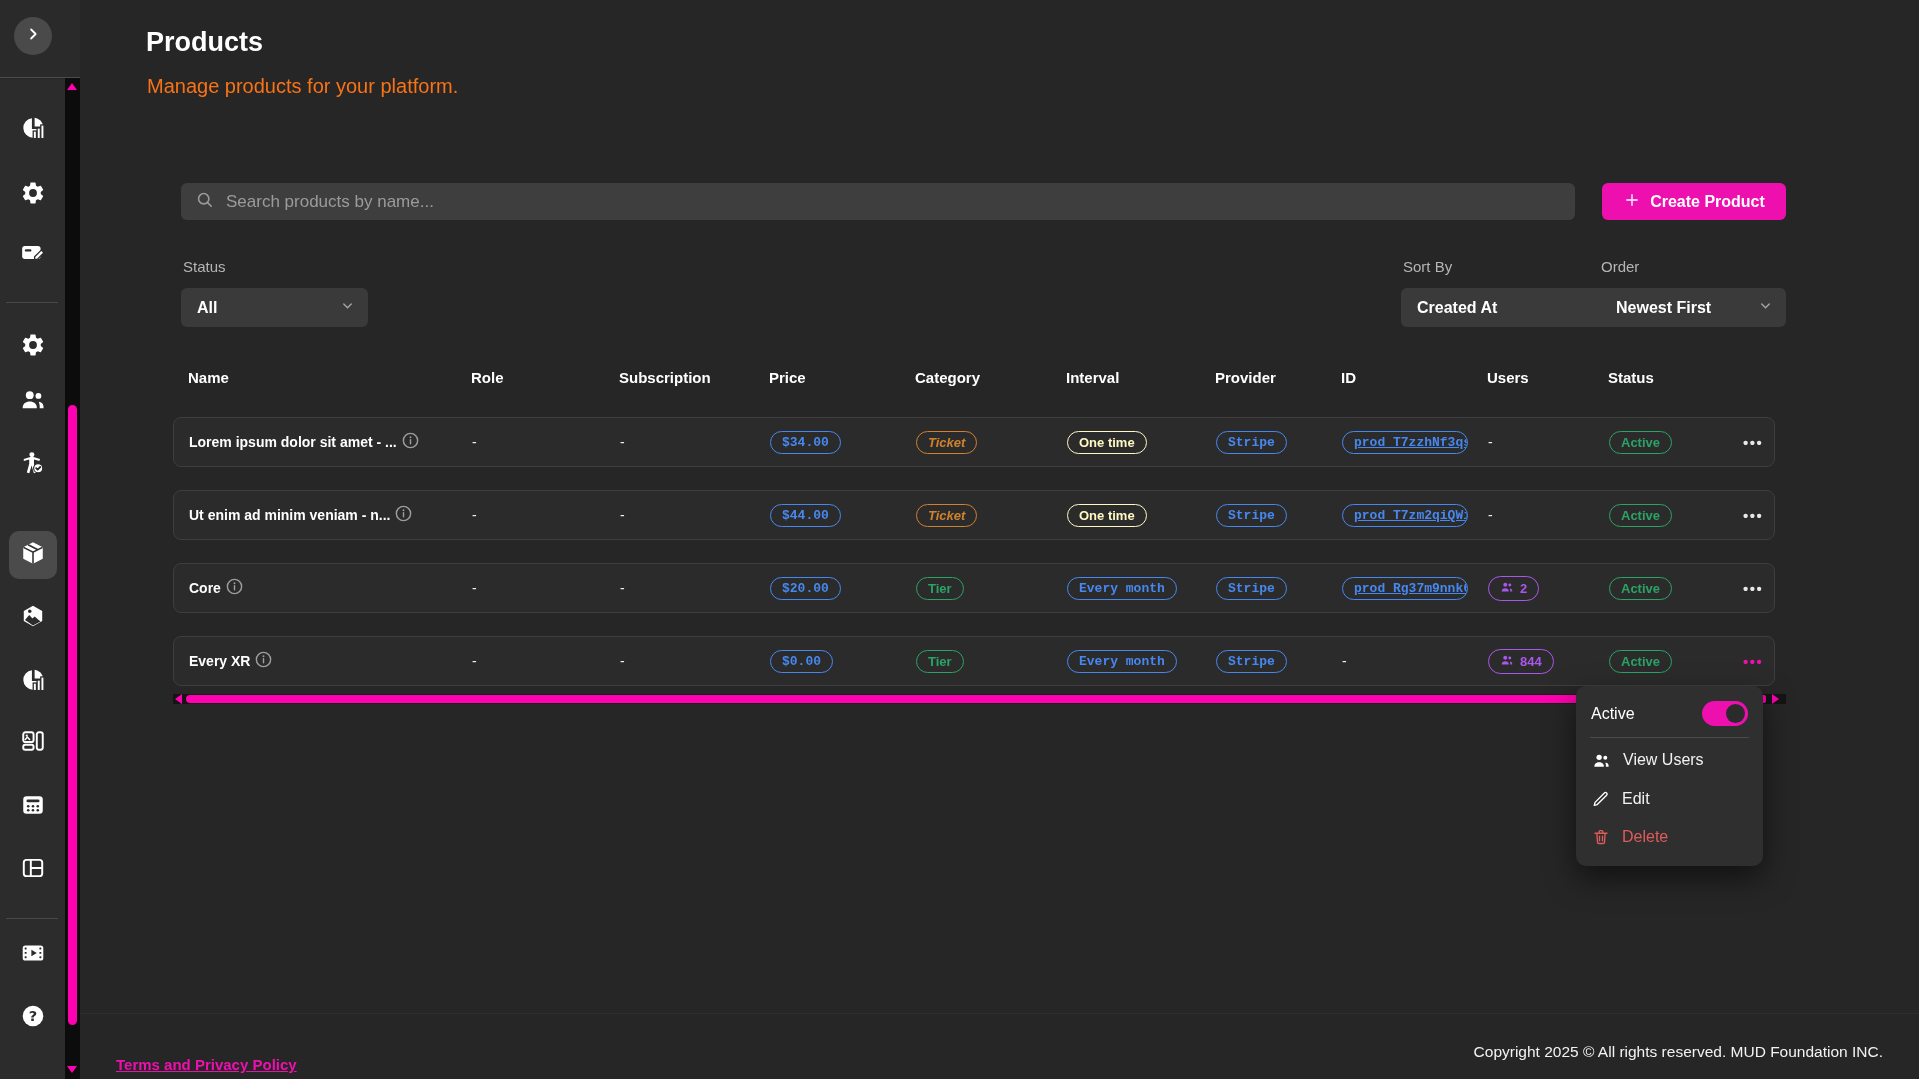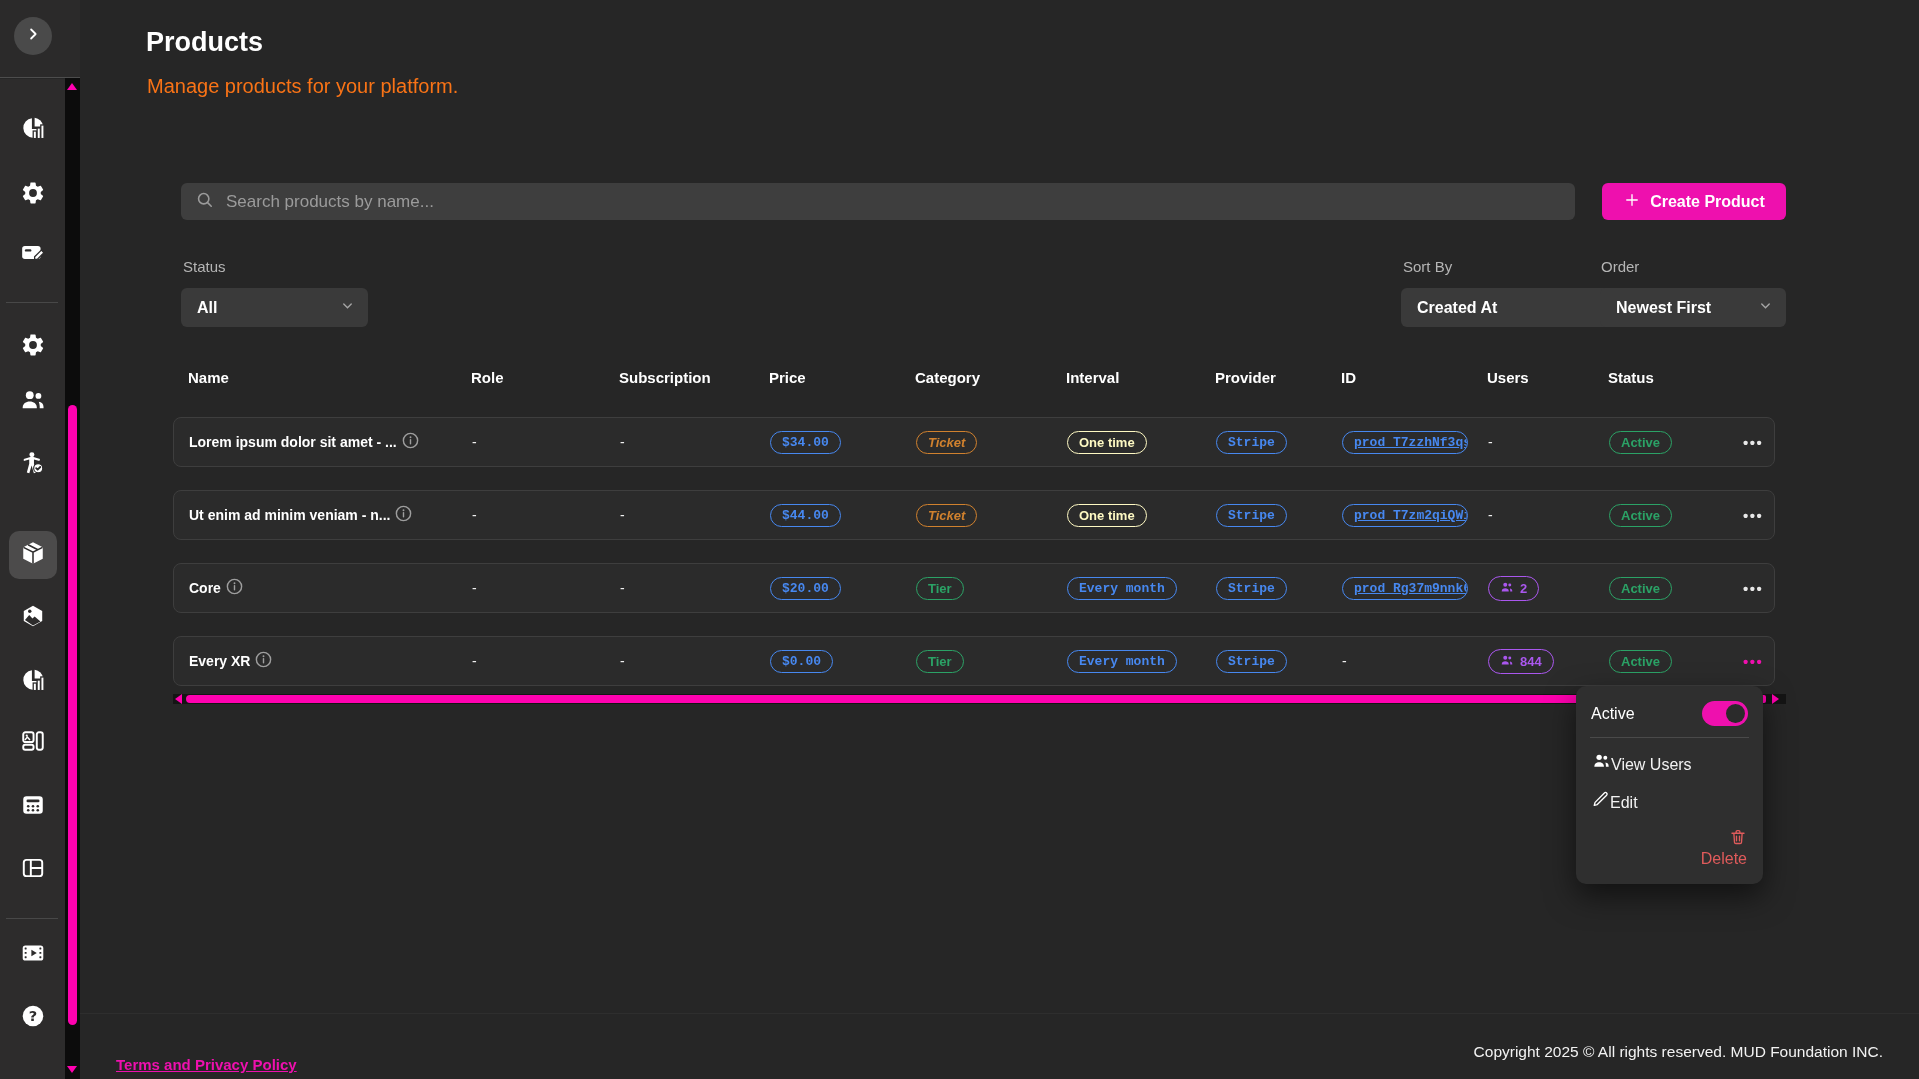--- a/index.html
+++ b/index.html
@@ -104,24 +104,24 @@
           border-radius:10px; box-shadow:0 12px 30px rgba(0,0,0,.55); padding:6px 0 8px;
           z-index:50; }
   .menu-toggle-row { display:flex; align-items:center; justify-content:space-between;
                      padding:9px 15px 11px; }
   .menu-toggle-row .lbl { font-size:16px; }
   .switch { position:relative; width:46px; height:25px; border-radius:13px;
             background:#ee10ae; cursor:pointer; }
   .switch .knob { position:absolute; right:3px; top:3px; width:19px; height:19px;
                   border-radius:50%; background:#2b2b2b; }
   .menu-div { height:1px; background:#4a4a4a; margin:0 14px 5px; }
-  .menu-item { display:flex; align-items:flex-end; padding:8px 16px;
+  .menu-item { display:flex; align-items:flex-start; gap:12px; padding:8px 16px;
                font-size:16px; color:#f2f2f2; cursor:pointer; }
   .menu-item svg { flex:none; }
-  .menu-item.delete { color:#e05b5b;flex-direction:column; }
+  .menu-item.delete { color:#e05b5b; }
 
   
   .footer-sep { position:absolute; left:80px; right:0; top:1013px; height:1px; background:#2e2e2e; }
   .footer-link { position:absolute; left:116px; top:1042px; font-size:15px; font-weight:700;
                  color:#ee10ae; text-decoration:underline; cursor:pointer;margin-top:14px; }
   .copyright { position:absolute; right:36px; top:1043px; font-size:15.5px; color:#f2f2f2; }
 </style>
 </head>
 <body>
 

